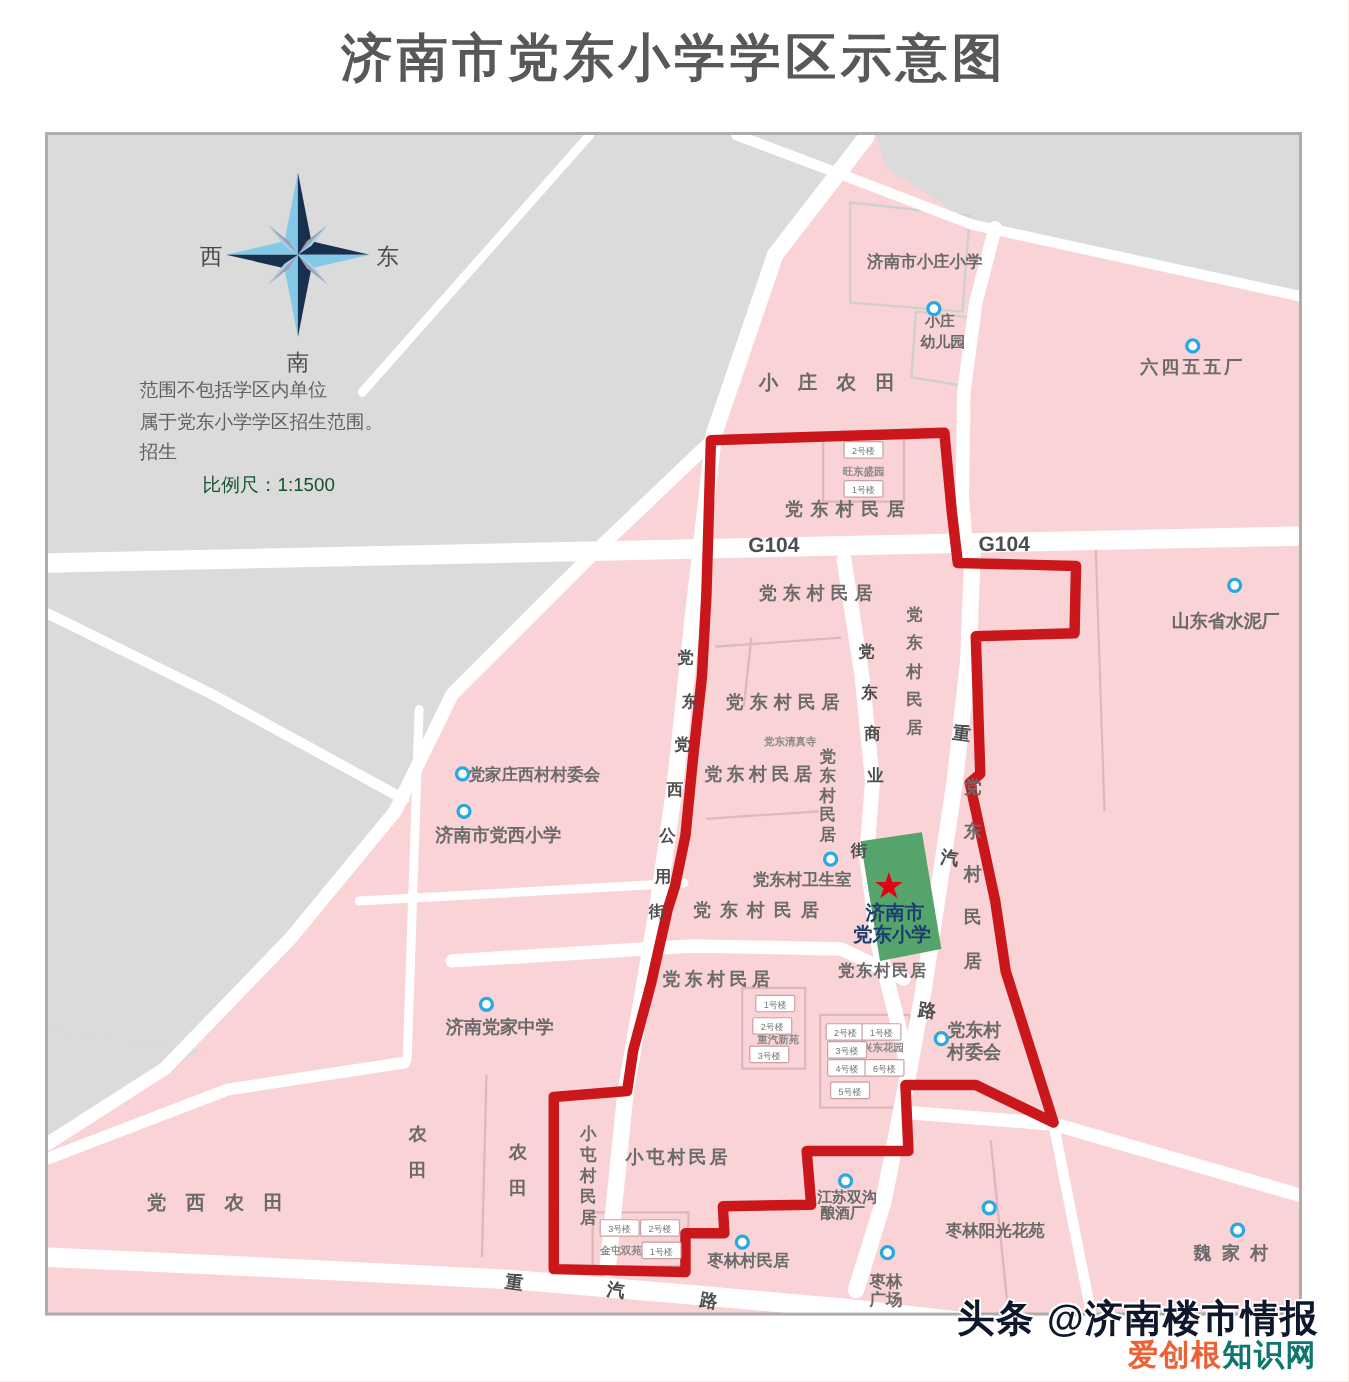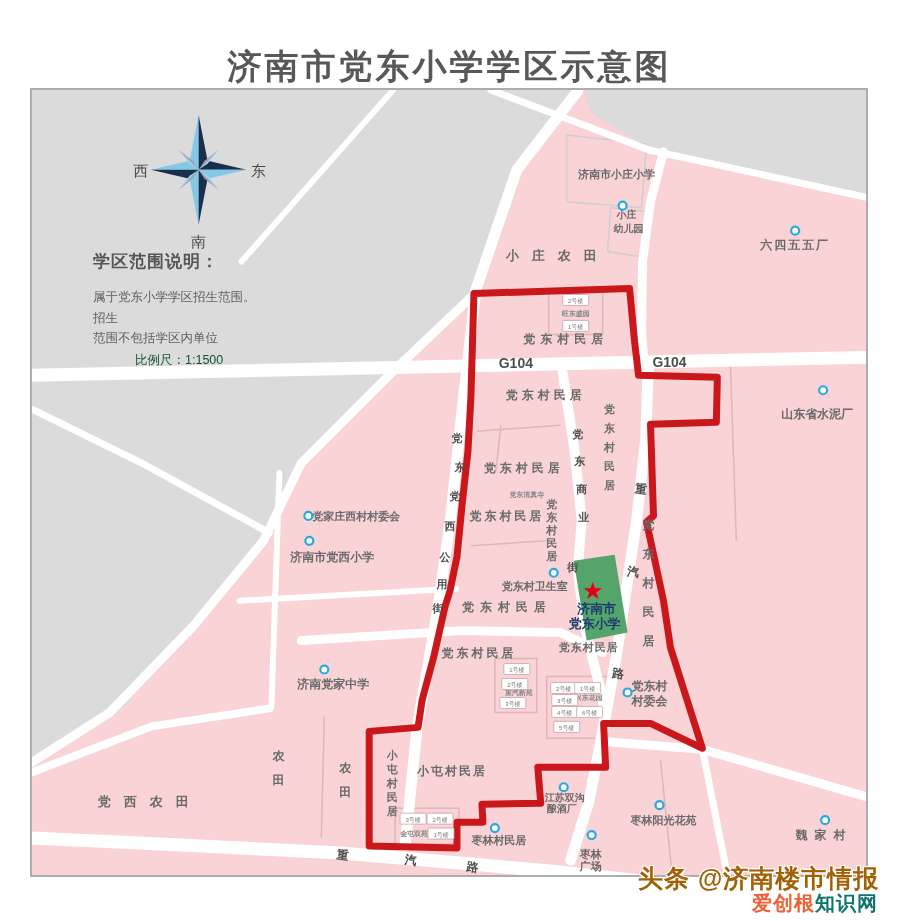--- a/index.html
+++ b/index.html
@@ -3,37 +3,37 @@
 <meta charset="utf-8">
 <style>
   html,body{margin:0;padding:0;}
   body{
     width:899px;height:921px;position:relative;overflow:hidden;
     background:#ffffff;
     font-family:"Liberation Sans","DejaVu Sans",sans-serif;
   }
   .page-title{
     position:absolute;top:16px;left:0;width:899px;text-align:center;
-    font-size:34px;font-weight:bold;color:#57585a;letter-spacing:3px;margin-top:28px;
+    font-size:34px;font-weight:bold;color:#57585a;letter-spacing:3px;
   }
   .map-panel{
     position:absolute;left:30px;top:88px;width:838px;height:789px;
     border:2px solid #adadad;box-sizing:border-box;background:#f9d3d5;
   }
   .map-panel svg{display:block;width:100%;height:100%;}
   .legend{
     position:absolute;left:93px;top:250px;width:170px;color:#5c5c5c;z-index:6;
   }
   .legend-h{font-size:17px;font-weight:bold;color:#555;letter-spacing:1px;margin-bottom:14px;}
   .legend-line{font-size:12.5px;line-height:1.65;color:#606060;}
   .legend-line.indent{text-indent:2em;}
   .legend-scale{font-size:12.5px;margin-top:3px;color:#14532d;margin-left:42px;}
   .wm1{
     position:absolute;left:638px;top:862px;z-index:10;
-    font-size:25px;font-weight:bold;color:#a16207;letter-spacing:1px;
+    font-size:25px;font-weight:bold;color:#0f172a;letter-spacing:1px;
     text-shadow:-1px -1px 0 #fff,1px -1px 0 #fff,-1px 1px 0 #fff,1px 1px 0 #fff,0 0 2px #fff;
   }
   .wm2{
     position:absolute;left:752px;top:890px;z-index:10;
     font-size:20px;font-weight:bold;letter-spacing:1px;
     text-shadow:-1px -1px 0 #fff,1px -1px 0 #fff,-1px 1px 0 #fff,1px 1px 0 #fff;
   }
   .wm2 .orange{color:#ec6135;font-family:Liberation Mono, monospace;}
   .wm2 .gray{color:#0f766e;}
   text{font-family:"Liberation Sans","DejaVu Sans",sans-serif;}
@@ -232,20 +232,19 @@
         <circle cx="563" cy="787" r="4" fill="#ffffff" stroke="#29a9e1" stroke-width="2.2"></circle>
         <circle cx="494" cy="828" r="4" fill="#ffffff" stroke="#29a9e1" stroke-width="2.2"></circle>
         <circle cx="591" cy="835" r="4" fill="#ffffff" stroke="#29a9e1" stroke-width="2.2"></circle>
         <circle cx="659" cy="805" r="4" fill="#ffffff" stroke="#29a9e1" stroke-width="2.2"></circle>
         <circle cx="825" cy="820" r="4" fill="#ffffff" stroke="#29a9e1" stroke-width="2.2"></circle>
       </g>
 </svg>
 </div>
 
 <div class="legend">
-  <div class="legend-h">学区范围说明：</div>
+  <div class="legend-line">范围不包括学区内单位</div>
   <div class="legend-line">属于党东小学学区招生范围。招生</div>
-  <div class="legend-line">范围不包括学区内单位</div>
   <div class="legend-scale">比例尺：1:1500</div>
 </div>
 
 <div class="wm1">头条 @济南楼市情报</div>
 <div class="wm2"><span class="orange">爱创根</span><span class="gray">知识网</span></div>
 
 </body></html>

